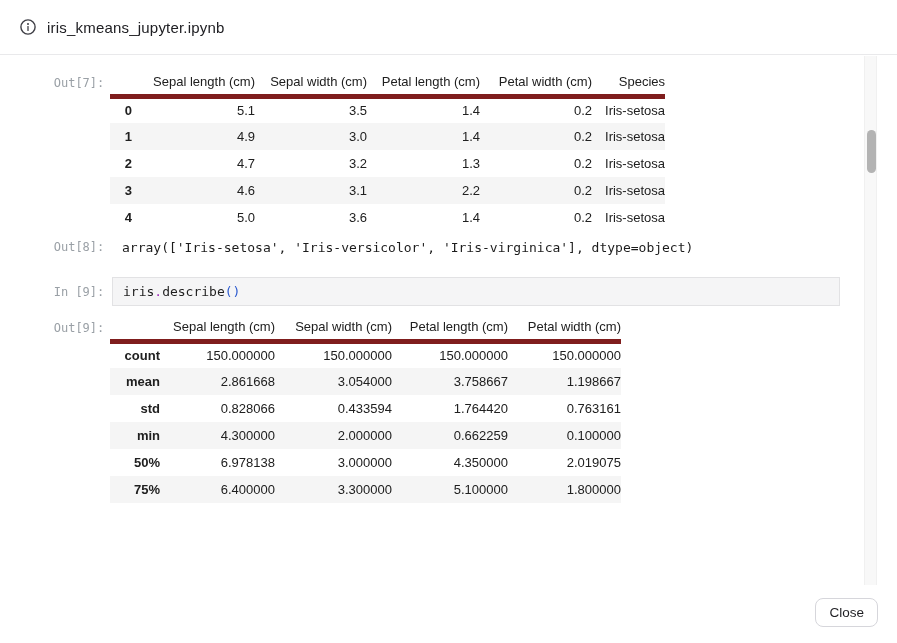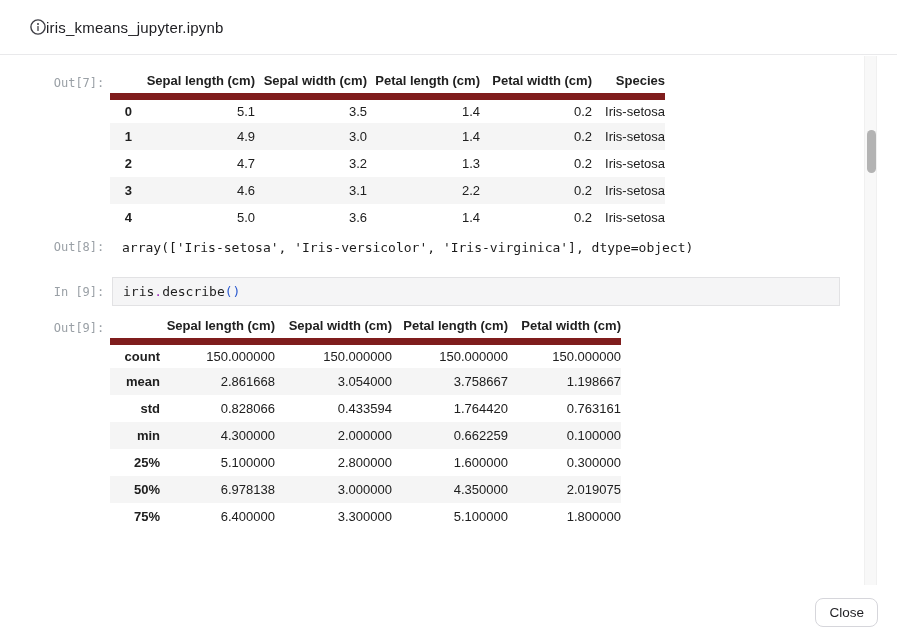--- a/index.html
+++ b/index.html
@@ -2,38 +2,38 @@
 <html><head>
 <meta charset="utf-8">
 <style>
   * { margin:0; padding:0; box-sizing:border-box; }
   html,body { width:897px; height:643px; background:#fff; overflow:hidden;
     font-family:"Liberation Sans", sans-serif; color:#1a1a1a; }
   .dialog { position:relative; width:897px; height:643px; background:#fff; }
 
   
   .dlg-header { height:55px; border-bottom:1px solid #e9e9eb; display:flex;
-    align-items:center; padding:0 30px; }
+    align-items:center; padding:0 20px; gap:11px; }
   .info-icon { width:16px; height:16px; flex:none; display:block; }
   .dlg-title { font-size:15px; font-weight:500; color:#202024; letter-spacing:.2px; }
 
   
   .content { position:absolute; top:56px; left:0; width:897px; height:529px;
     padding:13px 0 0 48px; overflow:hidden; }
   .cell { display:flex; align-items:flex-start; }
   .gutter { width:62px; flex:none; font-family:"DejaVu Sans Mono", monospace;
     font-size:12px; color:#9aa0a6; padding-top:7px; white-space:pre;text-align:center; }
   .gutter.code-gutter { padding-top:8px; }
   .gutter.inline-gutter { padding-top:1px; }
 
   
   table { border-collapse:collapse; table-layout:fixed; font-size:13px; color:#202020; }
   th, td { height:27px; text-align:right; vertical-align:middle; padding:0;
     white-space:nowrap; font-weight:normal; }
-  thead th { font-weight:bold; border-bottom:7px solid #7f1d1d;margin-top:19px; }
+  thead th { font-weight:normal; border-bottom:5px solid #7f1d1d;margin-top:19px; }
   tbody th { font-weight:bold; }
   tbody tr:nth-child(even) { background:#f5f5f5; }
   .df1 { width:555px; }
   .df1 tr > *:nth-child(1){ width:22px; }
   .df1 tr > *:nth-child(2){ width:123px; }
   .df1 tr > *:nth-child(3){ width:112px; }
   .df1 tr > *:nth-child(4){ width:113px; }
   .df1 tr > *:nth-child(5){ width:112px; }
   .df1 tr > *:nth-child(6){ width:73px; }
   .df2 { width:511px; }
@@ -190,27 +190,20 @@
               <td>0.763161</td>
             </tr>
             <tr>
               <th>min</th>
               <td>4.300000</td>
               <td>2.000000</td>
               <td>0.662259</td>
               <td>0.100000</td>
             </tr>
             <tr>
-              <th>25%</th>
-              <td>5.100000</td>
-              <td>2.800000</td>
-              <td>1.600000</td>
-              <td>0.300000</td>
-            </tr>
-            <tr>
               <th>50%</th>
               <td>6.978138</td>
               <td>3.000000</td>
               <td>4.350000</td>
               <td>2.019075</td>
             </tr>
             <tr>
               <th>75%</th>
               <td>6.400000</td>
               <td>3.300000</td>

